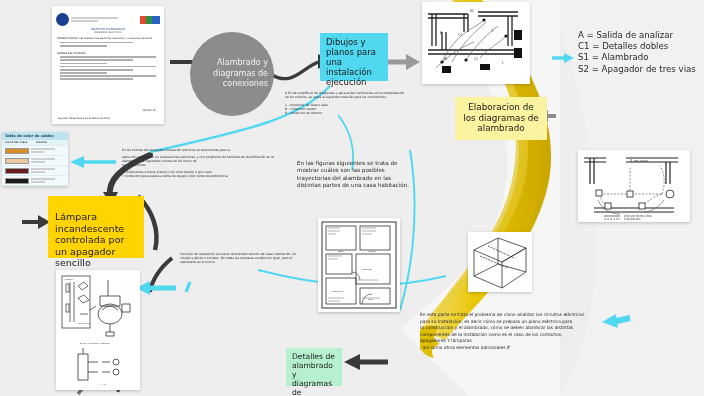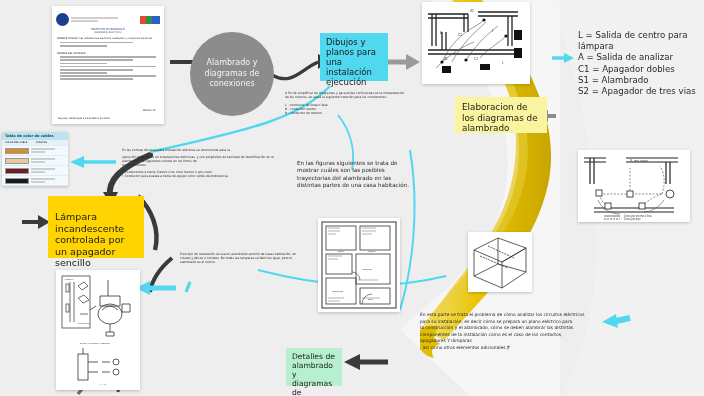--- a/index.html
+++ b/index.html
@@ -13,21 +13,21 @@
   #canvas{position:absolute;inset:0;background:#eeeeee;}
 
   
   .node{position:absolute;box-sizing:border-box;}
   .cyan-box{background:#4fd8ef;color:#1b1b1b;padding:4px 6px;line-height:1.18;font-size:8.5px;}
   .yellow-box{background:#ffd400;color:#1b1b1b;padding:15px 7px;line-height:1.22;font-size:9.5px;}
   .pale-yellow-box{background:#faf3a0;color:#1b1b1b;padding:5px 7px;line-height:1.22;font-size:8.8px;}
   .mint-box{background:#b6f0cf;color:#1b1b1b;padding:4px 6px;line-height:1.2;font-size:7.6px;}
   .grey-circle{
     background:#8c8c8c;color:#f4f4f4;border-radius:50%;
-    display:flex;align-items:center;justify-content:center;text-align:center;
+    display:flex;align-items:center;justify-content:center;text-align:right;
     font-size:8px;line-height:1.3;padding:6px;
   }
   .plain-text{position:absolute;color:#2a2a2a;line-height:1.32;}
   .tiny{font-size:3.4px;}
   .xtiny{font-size:3.0px;}
   .small{font-size:5.6px;}
   .big{font-size:8.6px;line-height:1.3;}
 
   
   .sheet{
@@ -204,36 +204,35 @@
   </div>
 
   <div class="node grey-circle" style="left:190px;top:32px;width:84px;height:84px;">
     <span>Alambrado y diagramas de conexiones</span>
   </div>
 
   <div class="node cyan-box" style="left:320px;top:33px;width:68px;height:48px;">
     <span>Dibujos y planos para una instalación ejecución</span>
   </div>
 
-  <div class="node pale-yellow-box" style="left:455px;top:97px;width:92px;height:36px;">
+  <div class="node pale-yellow-box" style="left:455px;top:97px;width:92px;height:43px;text-align:center;">
     <span>Elaboracion de los diagramas de alambrado</span>
   </div>
 
   <div class="node yellow-box" style="left:48px;top:196px;width:96px;height:62px;">
     <span>Lámpara incandescente controlada por un apagador sencillo</span>
   </div>
 
   <div class="node mint-box" style="left:286px;top:348px;width:56px;height:38px;">
     <span>Detalles de alambrado y diagramas de conexiones</span>
   </div>
 
   <div class="plain-text big" style="left:578px;top:30px;width:124px;">
-    <div>L = Salida de centro para lámpara</div>
     <div>A = Salida de analizar</div>
-    <div>C1 = Apagador dobles</div>
+    <div>C1 = Detalles dobles</div>
     <div>S1 = Alambrado</div>
     <div>S2 = Apagador de tres vias</div>
   </div>
 
   <div class="plain-text xtiny" style="left:285px;top:92px;width:122px;">
     <div>A fin de simplificar los diagramas y para evitar confusiones en la interpretación de los mismos, se usará la siguiente notación para los conductores:</div>
     <div style="margin-top:4px;">
       <div>L - conductor de línea o fase.</div>
       <div>N - conductor neutro.</div>
       <div>R - conductor de retorno.</div>

